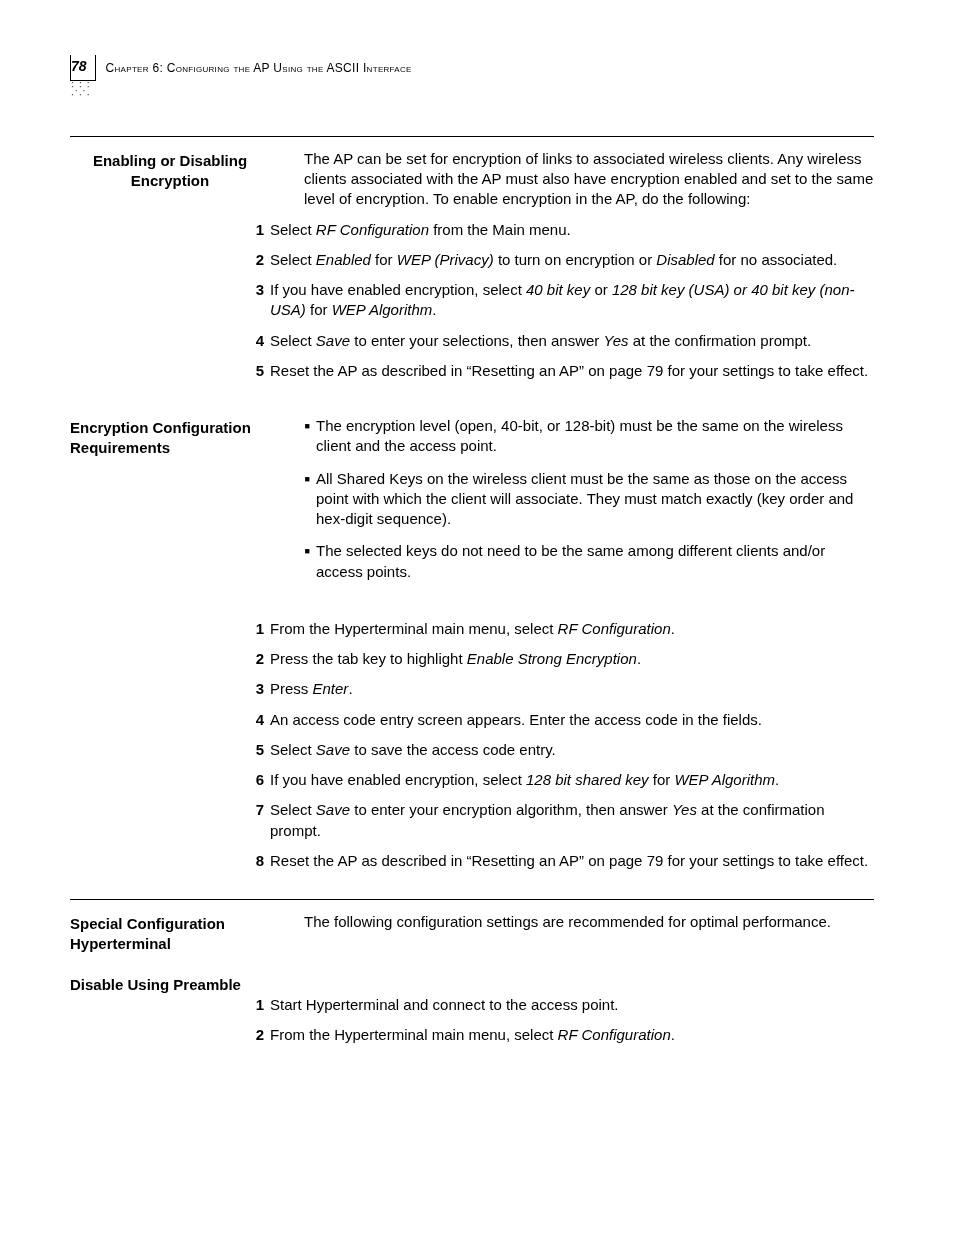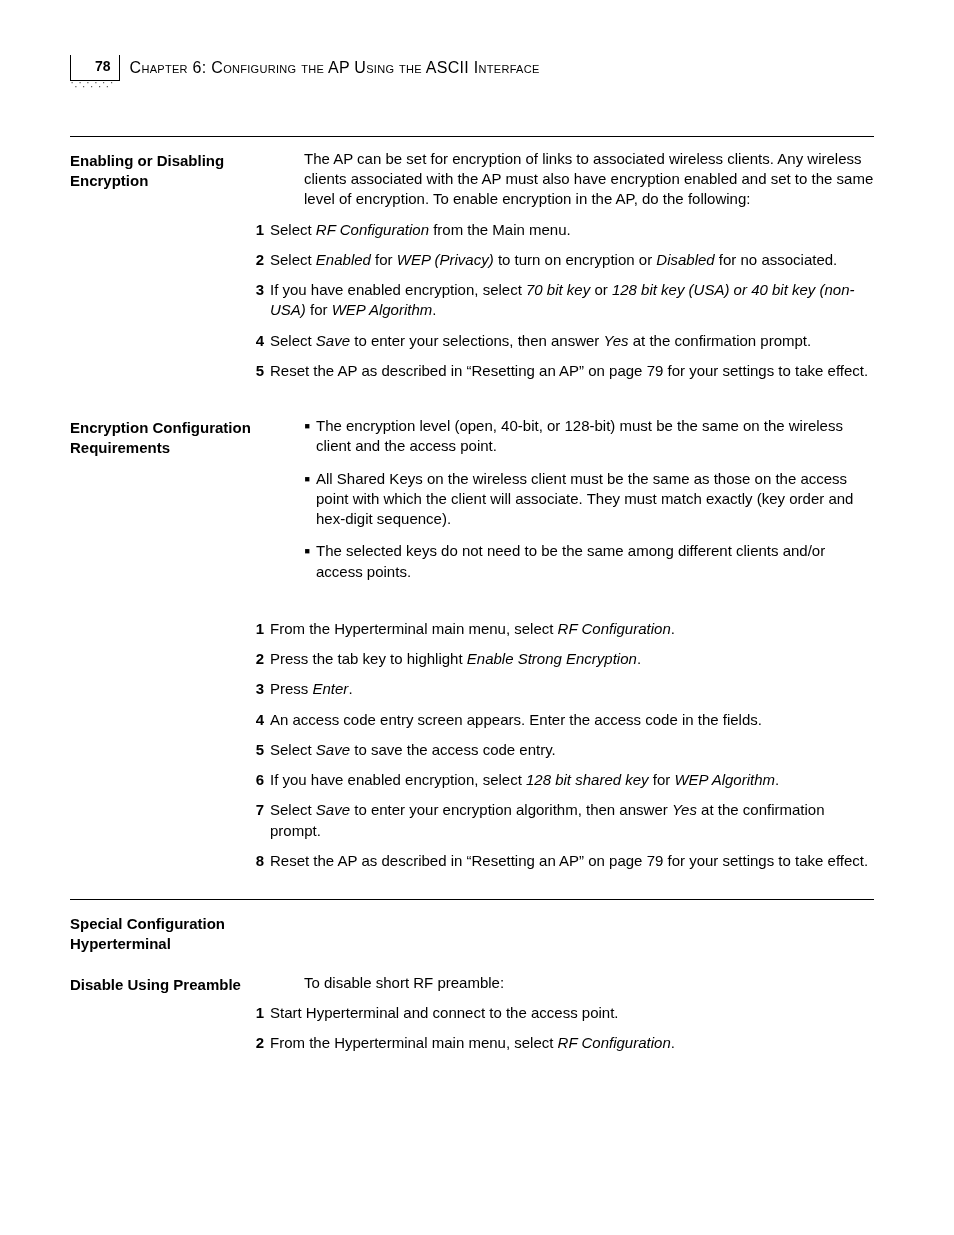--- a/index.html
+++ b/index.html
@@ -16,36 +16,37 @@
   .page-header {
     display: flex;
     align-items: center;
     gap: 10px;
     margin-bottom: 55px;
     position: relative;
   }
   .page-num-box {
     border: 1.5px solid #000;
     border-top: none;
-    padding: 2px 8px 4px 24px;
+    padding: 2px 8px 4px 0;
     font-weight: bold;
     font-size: 14px;
     position: relative;
+    font-style: italic;
   }
   .dots {
     position: absolute;
     left: 0;
     top: 26px;
     font-size: 8px;
     letter-spacing: 1.5px;
     color: #555;
     line-height: 4px;
   }
   .chapter-title {
-    font-size: 16px;
+    font-size: 12px;
     font-variant: small-caps;
     letter-spacing: 0.3px;
   }
   .section {
     display: grid;
     grid-template-columns: 200px 1fr;
     column-gap: 18px;
     border-top: 1px solid #000;
     padding-top: 12px;
     margin-top: 18px;
@@ -112,38 +113,38 @@
 
 <div class="page-header">
   <div class="page-num-box">
     <span>78</span>
     <div class="dots">· · · · · ·<br>&nbsp;· · · · ·</div>
   </div>
   <span class="chapter-title">Chapter 6: Configuring the AP Using the ASCII Interface</span>
 </div>
 
 <div class="section">
-  <div class="side-heading" style="text-align:left;">Enabling or Disabling Encryption</div>
+  <div class="side-heading" style="text-align:center;">Enabling or Disabling Encryption</div>
   <div class="body-col">
     <div class="p">The AP can be set for encryption of links to associated wireless clients. Any wireless clients associated with the AP must also have encryption enabled and set to the same level of encryption. To enable encryption in the AP, do the following:</div>
   </div>
 
   <div class="steps-wrap">
     <ol class="steps">
       <li>
           <span class="num">1</span>
         <span><span>Select </span><span class="italic">RF Configuration</span><span> from the Main menu.</span></span>
         </li>
       <li>
           <span class="num">2</span>
         <span><span>Select </span><span class="italic">Enabled</span><span> for </span><span class="italic">WEP (Privacy)</span><span> to turn on encryption or </span><span class="italic">Disabled</span><span> for no associated.</span></span>
         </li>
       <li>
           <span class="num">3</span>
-        <span><span>If you have enabled encryption, select </span><span class="italic">70 bit key</span><span> or </span><span class="italic">128 bit key (USA) or 40 bit key (non-USA)</span><span> for </span><span class="italic">WEP Algorithm</span><span>.</span></span>
+        <span><span>If you have enabled encryption, select </span><span class="italic">40 bit key</span><span> or </span><span class="italic">128 bit key (USA) or 40 bit key (non-USA)</span><span> for </span><span class="italic">WEP Algorithm</span><span>.</span></span>
         </li>
       <li>
           <span class="num">4</span>
         <span><span>Select </span><span class="italic">Save</span><span> to enter your selections, then answer </span><span class="italic">Yes</span><span> at the confirmation prompt.</span></span>
         </li>
       <li>
           <span class="num">5</span>
         <span>Reset the AP as described in “Resetting an AP” on page 79 for your settings to take effect.</span>
         </li>
     </ol>
@@ -204,26 +205,28 @@
       <li>
           <span class="num">8</span>
         <span>Reset the AP as described in “Resetting an AP” on page 79 for your settings to take effect.</span>
         </li>
     </ol>
   </div>
 </div>
 
 <div class="section">
   <div class="side-heading" style="text-align:left;">Special Configuration Hyperterminal</div>
+  <div class="body-col">
+    <div class="p">The following configuration settings are recommended for optimal performance.</div>
+  </div>
 </div>
 
 <div class="subsection" style="margin-top:18px;">
   <div class="side-heading sub">Disable Using Preamble</div>
   <div class="body-col">
-    <div class="p">To disable short RF preamble:</div>
   </div>
   <div class="steps-wrap" style="grid-column:1 / -1;">
     <ol class="steps">
       <li>
           <span class="num">1</span>
         <span>Start Hyperterminal and connect to the access point.</span>
         </li>
       <li>
           <span class="num">2</span>
         <span><span>From the Hyperterminal main menu, select </span><span class="italic">RF Configuration</span><span>.</span></span>

